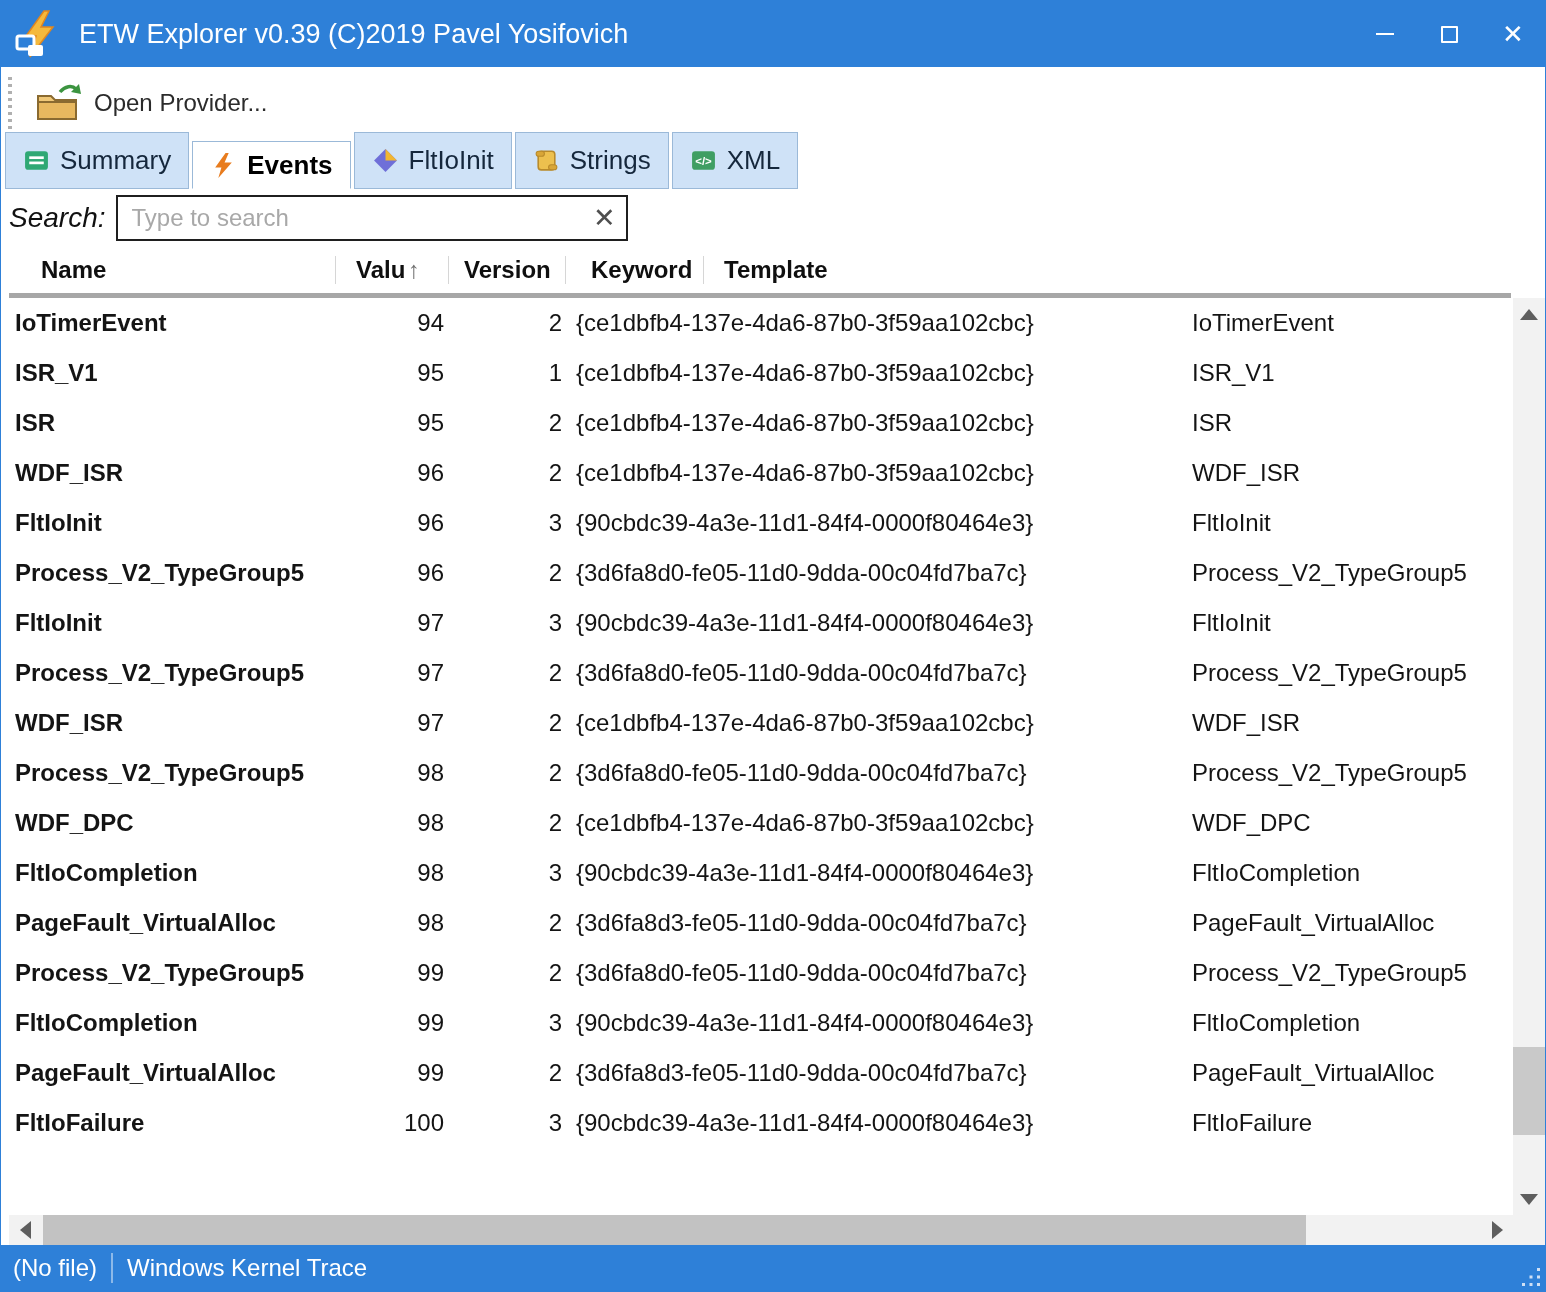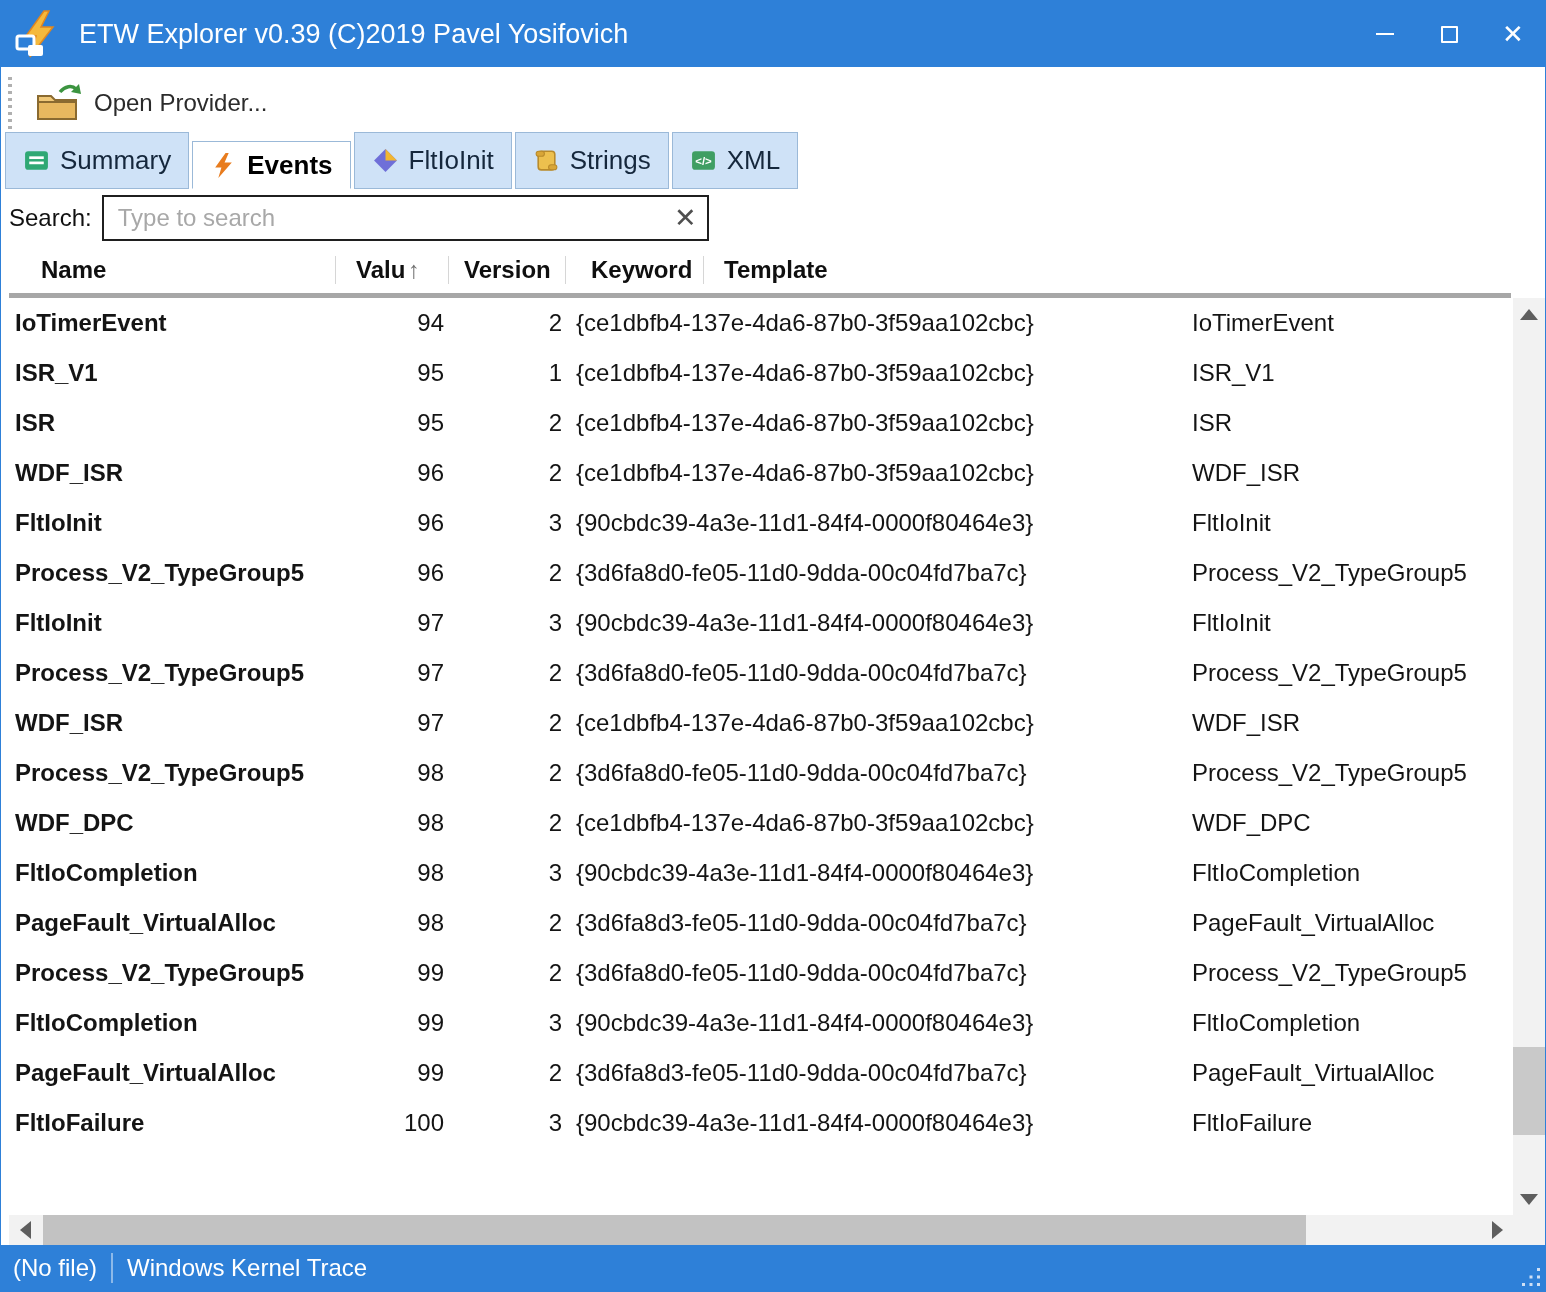--- a/index.html
+++ b/index.html
@@ -31,22 +31,22 @@
 
   
   .tabstrip { height: 50px; display: flex; align-items: flex-end; padding-left: 4px; flex: 0 0 auto; }
   .tab { height: 57px; display: flex; align-items: center; gap: 10px; padding: 0 17px; font-size: 26px;
     background: #cfe2f7; border: 1px solid #9bb9d8; margin-right: 3px; color: #15273c; position: relative; }
   .tab.active { background: #fff; font-weight: 700; color: #000; height: 48px; border-bottom: 1px solid #fff; z-index: 2; }
   .tab-icon { width: 27px; height: 27px; flex: 0 0 auto; }
 
   
   .searchrow { height: 58px; display: flex; align-items: center; padding-left: 8px; flex: 0 0 auto; }
-  .search-label { font-size: 24px; color: #111; }
-  .search-box { position: relative; margin-left: 10px; width: 607px; height: 46px; }
+  .search-label { font-size: 28px; color: #111; font-style: italic; }
+  .search-box { position: relative; margin-left: 10px; width: 512px; height: 46px; }
   .search-box input { width: 100%; height: 100%; border: 2px solid #1f1f1f; font-size: 24px;
     padding: 0 46px 0 14px; font-family: inherit; color: #111; outline: none; }
   .search-box input::placeholder { color: #a8a8a8; }
   .clear-btn { position: absolute; right: 12px; top: 50%; transform: translateY(-50%);
     font-size: 27px; color: #4f4f4f; line-height: 1; }
 
   
   .content { flex: 1 1 auto; display: flex; flex-direction: column; min-height: 0; }
   .listview { flex: 1 1 auto; position: relative; min-height: 0; overflow: hidden; }
 

